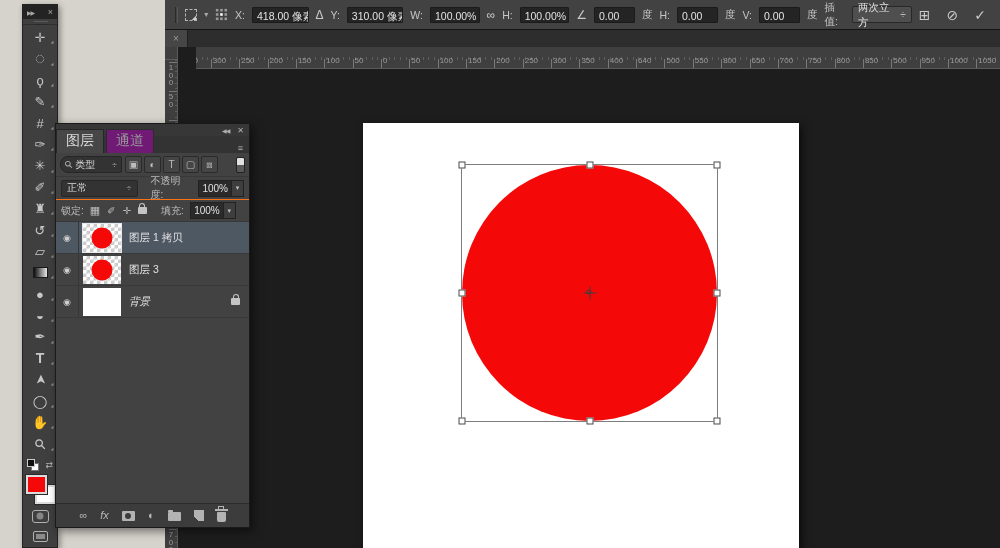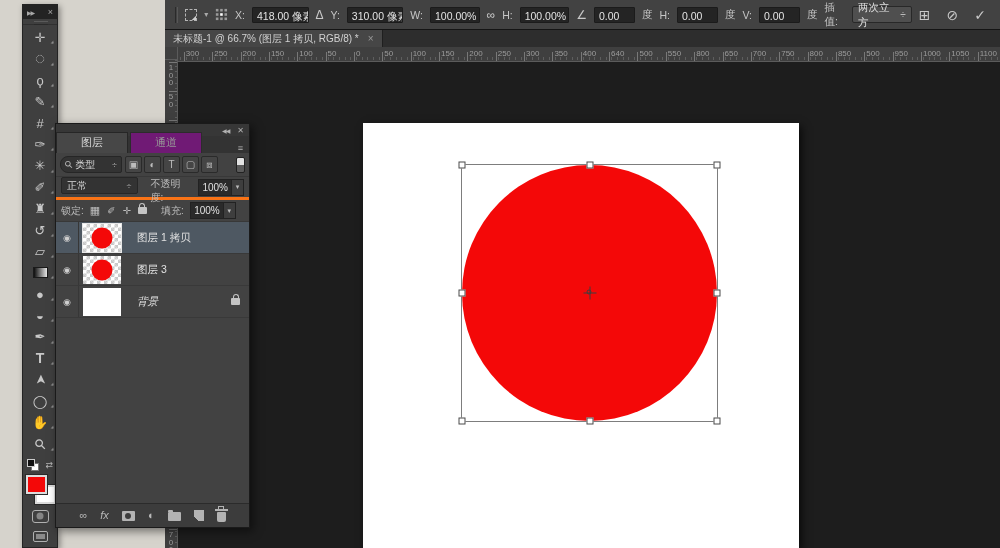--- a/index.html
+++ b/index.html
@@ -25,21 +25,21 @@
   .obar-right{margin-left:auto;display:flex;gap:16px;align-items:center;padding-right:4px;}
   .obar-right .big{font-size:14px;}
 
   
   .doc-tabbar{position:absolute;left:0;top:30px;right:0;height:17px;background:#2d2d2d;display:flex;}
   .doc-tab{background:#464646;border-right:1px solid #1f1f1f;display:flex;align-items:center;gap:9px;padding:0 8px;font-size:10px;color:#d2d2d2;white-space:nowrap;}
   .doc-tab .tabx{color:#999;}
 
   
   .ruler-corner{position:absolute;left:0;top:47px;width:13px;height:13px;background:#3f3f3f;border-right:1px solid #5b5b5b;border-bottom:1px solid #5b5b5b;z-index:3;}
-  .h-ruler{position:absolute;left:4px;top:47px;right:0;height:15px;background:#3f3f3f;border-bottom:1px solid #5b5b5b;overflow:hidden;z-index:2;
+  .h-ruler{position:absolute;left:31px;top:47px;right:0;height:22px;background:#3f3f3f;border-bottom:1px solid #5b5b5b;overflow:hidden;z-index:2;
     background-image:repeating-linear-gradient(90deg,#5e5e5e 0 1px,transparent 1px 5.67px);background-size:100% 3px;background-repeat:no-repeat;background-position:0 10px;}
   .hlab{position:absolute;bottom:0;height:13px;}
   .hlab .tick{position:absolute;left:0;bottom:0;width:1px;height:9px;background:#787878;}
   .hlab .num{position:absolute;left:2px;bottom:3px;font-size:8px;color:#9c9c9c;white-space:nowrap;}
   .v-ruler{position:absolute;left:0;top:60px;width:13px;bottom:0;background:#3f3f3f;border-right:1px solid #5b5b5b;overflow:hidden;z-index:2;
     background-image:repeating-linear-gradient(180deg,#5e5e5e 0 1px,transparent 1px 5.67px);background-size:3px 100%;background-repeat:no-repeat;background-position:10px 0;}
   .vlab{position:absolute;left:0;width:13px;}
   .vlab .tick{position:absolute;right:0;top:0;width:9px;height:1px;background:#787878;}
   .vlab .num{display:block;white-space:pre;font-size:8px;line-height:7.5px;color:#9c9c9c;text-align:center;width:12px;padding-top:2px;}
 
@@ -86,52 +86,52 @@
   .qm-ico::after{content:"";position:absolute;left:50%;top:50%;transform:translate(-50%,-50%);width:7px;height:7px;border-radius:50%;background:#858585;}
   .sm-ico{width:15px;height:11px;border:1px solid #b0b0b0;border-radius:2px;position:relative;}
   .sm-ico::after{content:"";position:absolute;left:2px;top:2px;right:2px;bottom:2px;background:#8a8a8a;}
 
   
   .layers-panel{position:absolute;left:55px;top:123px;width:195px;height:405px;background:#424242;border:1px solid #1a1a1a;box-shadow:3px 3px 9px rgba(0,0,0,.5);z-index:10;font-size:10px;color:#c8c8c8;}
   .lp-topstrip{height:12px;background:#373737;display:flex;justify-content:flex-end;align-items:center;gap:8px;padding:0 5px;color:#b0b0b0;}
   .lp-topstrip .dbl{font-size:6px;letter-spacing:-1px;}
   .lp-topstrip .x{font-size:8px;}
   .lp-tabs{height:17px;background:#333;display:flex;align-items:flex-end;}
-  .lp-tab{padding:2px 24px 3px;font-size:11px;text-align:right;}
+  .lp-tab{padding:2px 9px 3px;font-size:14px;text-align:right;}
   .lp-tab.active{background:#474747;color:#d8d8d8;border:1px solid #262626;border-bottom:none;}
   .lp-tab.inactive{background:#701a75;color:#979797;border:1px solid #2c2c2c;border-bottom:none;margin-left:2px;}
   .lp-menu{margin-left:auto;padding-right:6px;font-size:9px;color:#b5b5b5;}
   .lp-filter{height:24px;display:flex;align-items:center;gap:3px;padding:0 4px;border-bottom:1px solid #383838;}
   .search-dd{width:62px;height:17px;background:#333;border:1px solid #262626;border-radius:8px 2px 2px 8px;display:flex;align-items:center;gap:3px;padding:0 4px;color:#d5d5d5;}
   .search-dd .mag{display:inline-block;transform:rotate(-45deg);font-size:10px;color:#b5b5b5;}
   .search-dd .spin{margin-left:auto;font-size:9px;color:#aaa;}
   .ficon{width:17px;height:17px;background:#454545;border:1px solid #2a2a2a;border-radius:2px;display:flex;align-items:center;justify-content:center;font-size:10px;color:#bdbdbd;}
   .filter-toggle{margin-left:auto;width:9px;height:16px;border-radius:2px;background:linear-gradient(#e2e2e2 0 50%,#5a5a5a 50% 100%);border:1px solid #222;}
-  .lp-blend{height:23px;display:flex;gap:13px;padding:0 5px;border-bottom:3px solid #f97316;}
+  .lp-blend{height:23px;display:flex;align-items:center;gap:13px;padding:0 5px;border-bottom:1px solid #f97316;}
   .blend-dd{width:92px;height:17px;background:#333;border:1px solid #262626;border-radius:2px;display:flex;align-items:center;padding:0 5px;color:#dcdcdc;}
   .blend-dd .spin{margin-left:auto;font-size:9px;color:#aaa;}
   .lp-lbl{color:#bdbdbd;}
   .valwrap{display:flex;align-items:center;}
   .valbox{width:34px;height:17px;background:#2a2a2a;border:1px solid #222;display:flex;align-items:center;justify-content:flex-end;padding:0 3px;color:#e0e0e0;}
   .valarrow{width:12px;height:17px;background:#3e3e3e;border:1px solid #222;border-left:none;display:flex;align-items:center;justify-content:center;font-size:7px;color:#bbb;}
   .lp-lock{height:22px;display:flex;align-items:center;gap:6px;padding:0 5px;border-bottom:1px solid #383838;}
   .lkicon{font-size:10px;color:#bdbdbd;line-height:1;}
   [data-name="lock-transparent-icon"]{font-size:11px;}
   .layer-list{}
   .layer-row{height:32px;display:flex;align-items:center;border-bottom:1px solid #393939;}
   .layer-row.selected{background:#4e5862;}
   .eye-cell{width:23px;align-self:stretch;border-right:1px solid #373737;display:flex;align-items:center;justify-content:center;}
   .eye{font-size:9px;color:#cfcfcf;}
   .thumb{width:38px;height:28px;margin-left:4px;position:relative;background-color:#fff;
     background-image:linear-gradient(45deg,#c9c9c9 25%,transparent 25%,transparent 75%,#c9c9c9 75%),linear-gradient(45deg,#c9c9c9 25%,transparent 25%,transparent 75%,#c9c9c9 75%);
     background-size:7px 7px;background-position:0 0,3.5px 3.5px;}
   .thumb.white{background-image:none;background-color:#fff;}
   .thumb.sel{outline:1px solid #e8e8e8;}
   .thumb .dot{position:absolute;left:50%;top:50%;width:21px;height:21px;border-radius:50%;transform:translate(-50%,-50%);}
-  .lname{margin-left:16px;font-size:10.5px;color:#e0e0e0;white-space:nowrap;}
+  .lname{margin-left:8px;font-size:10.5px;color:#e0e0e0;white-space:nowrap;}
   .lname.italic{font-style:italic;}
   .row-lock{margin-left:auto;margin-right:9px;}
   .padlock{position:relative;width:9px;height:7px;background:#c4c4c4;border-radius:1px;display:inline-block;}
   .padlock::before{content:"";position:absolute;left:1.5px;top:-4px;width:4px;height:4px;border:1.5px solid #c4c4c4;border-bottom:none;border-radius:3px 3px 0 0;}
   .lp-bottom{position:absolute;left:0;right:0;bottom:0;height:24px;background:#3c3c3c;border-top:1px solid #2b2b2b;display:flex;align-items:center;justify-content:center;gap:13px;padding:0 8px;}
   .bicon{font-size:11px;color:#b8b8b8;line-height:1;display:inline-block;}
   [data-name="layer-effects-icon"]{font-style:italic;font-size:11px;}
   [data-name="add-layer-mask-icon"]{width:13px;height:10px;background:#b3b3b3;border-radius:1px;position:relative;}
   [data-name="add-layer-mask-icon"]::after{content:"";position:absolute;left:50%;top:50%;transform:translate(-50%,-50%);width:6px;height:6px;border-radius:50%;background:#3c3c3c;}
   [data-name="new-group-icon"]{width:13px;height:9px;background:#b3b3b3;border-radius:1px;position:relative;margin-top:2px;}
@@ -189,21 +189,20 @@
     </span>
     <span class="obar-right">
       <span class="obar-ico big" data-name="warp-mode-icon" data-interactable="true">⊞</span>
       <span class="obar-ico big" data-name="cancel-transform-icon" data-interactable="true">⊘</span>
       <span class="obar-ico big" data-name="commit-transform-icon" data-interactable="true">✓</span>
     </span>
   </div>
 
   <div class="doc-tabbar" data-name="document-tab-bar" data-interactable="false">
     <div class="doc-tab" data-name="document-tab" data-interactable="true">
-      <span data-name="document-title" data-interactable="false">未标题-1 @ 66.7% (图层 1 拷贝, RGB/8) *</span>
       <span class="tabx" data-name="tab-close-icon" data-interactable="true">×</span>
     </div>
   </div>
 
   <div class="ruler-corner" data-name="ruler-corner" data-interactable="true"></div>
   <div class="h-ruler" id="h-ruler" data-name="horizontal-ruler" data-interactable="true">
       <span class="hlab" data-name="h-ruler-label" data-interactable="false" style="left: -13.5px;">
         <span class="num">350</span>
       </span>
       <span class="hlab" data-name="h-ruler-label" data-interactable="false" style="left: 14.85px;">

